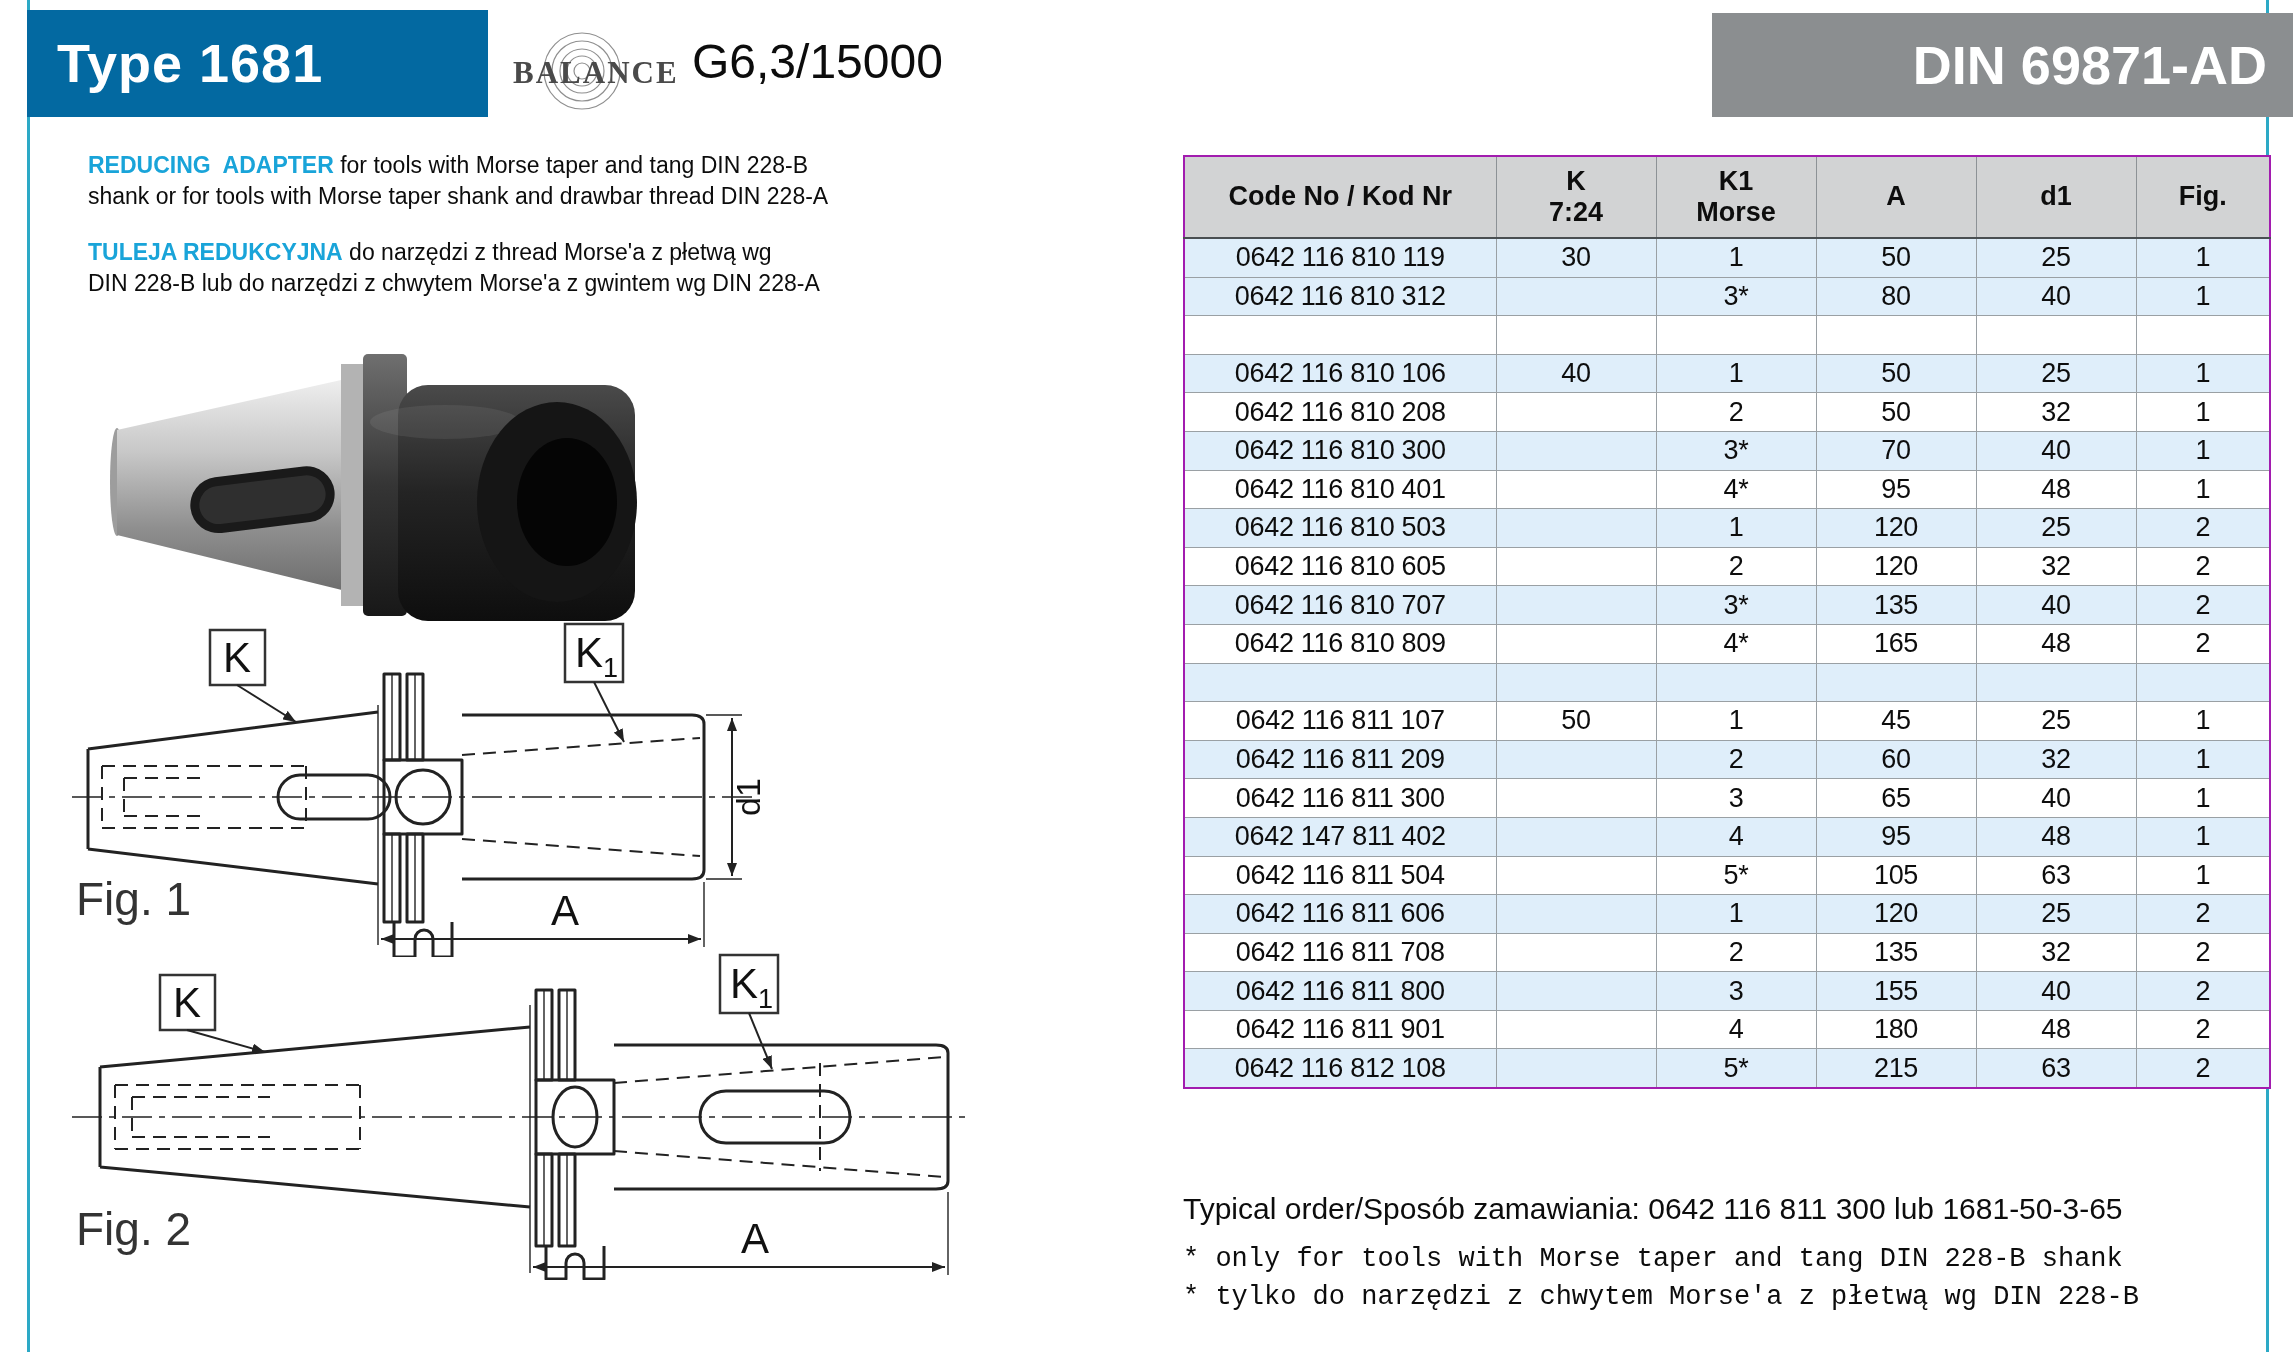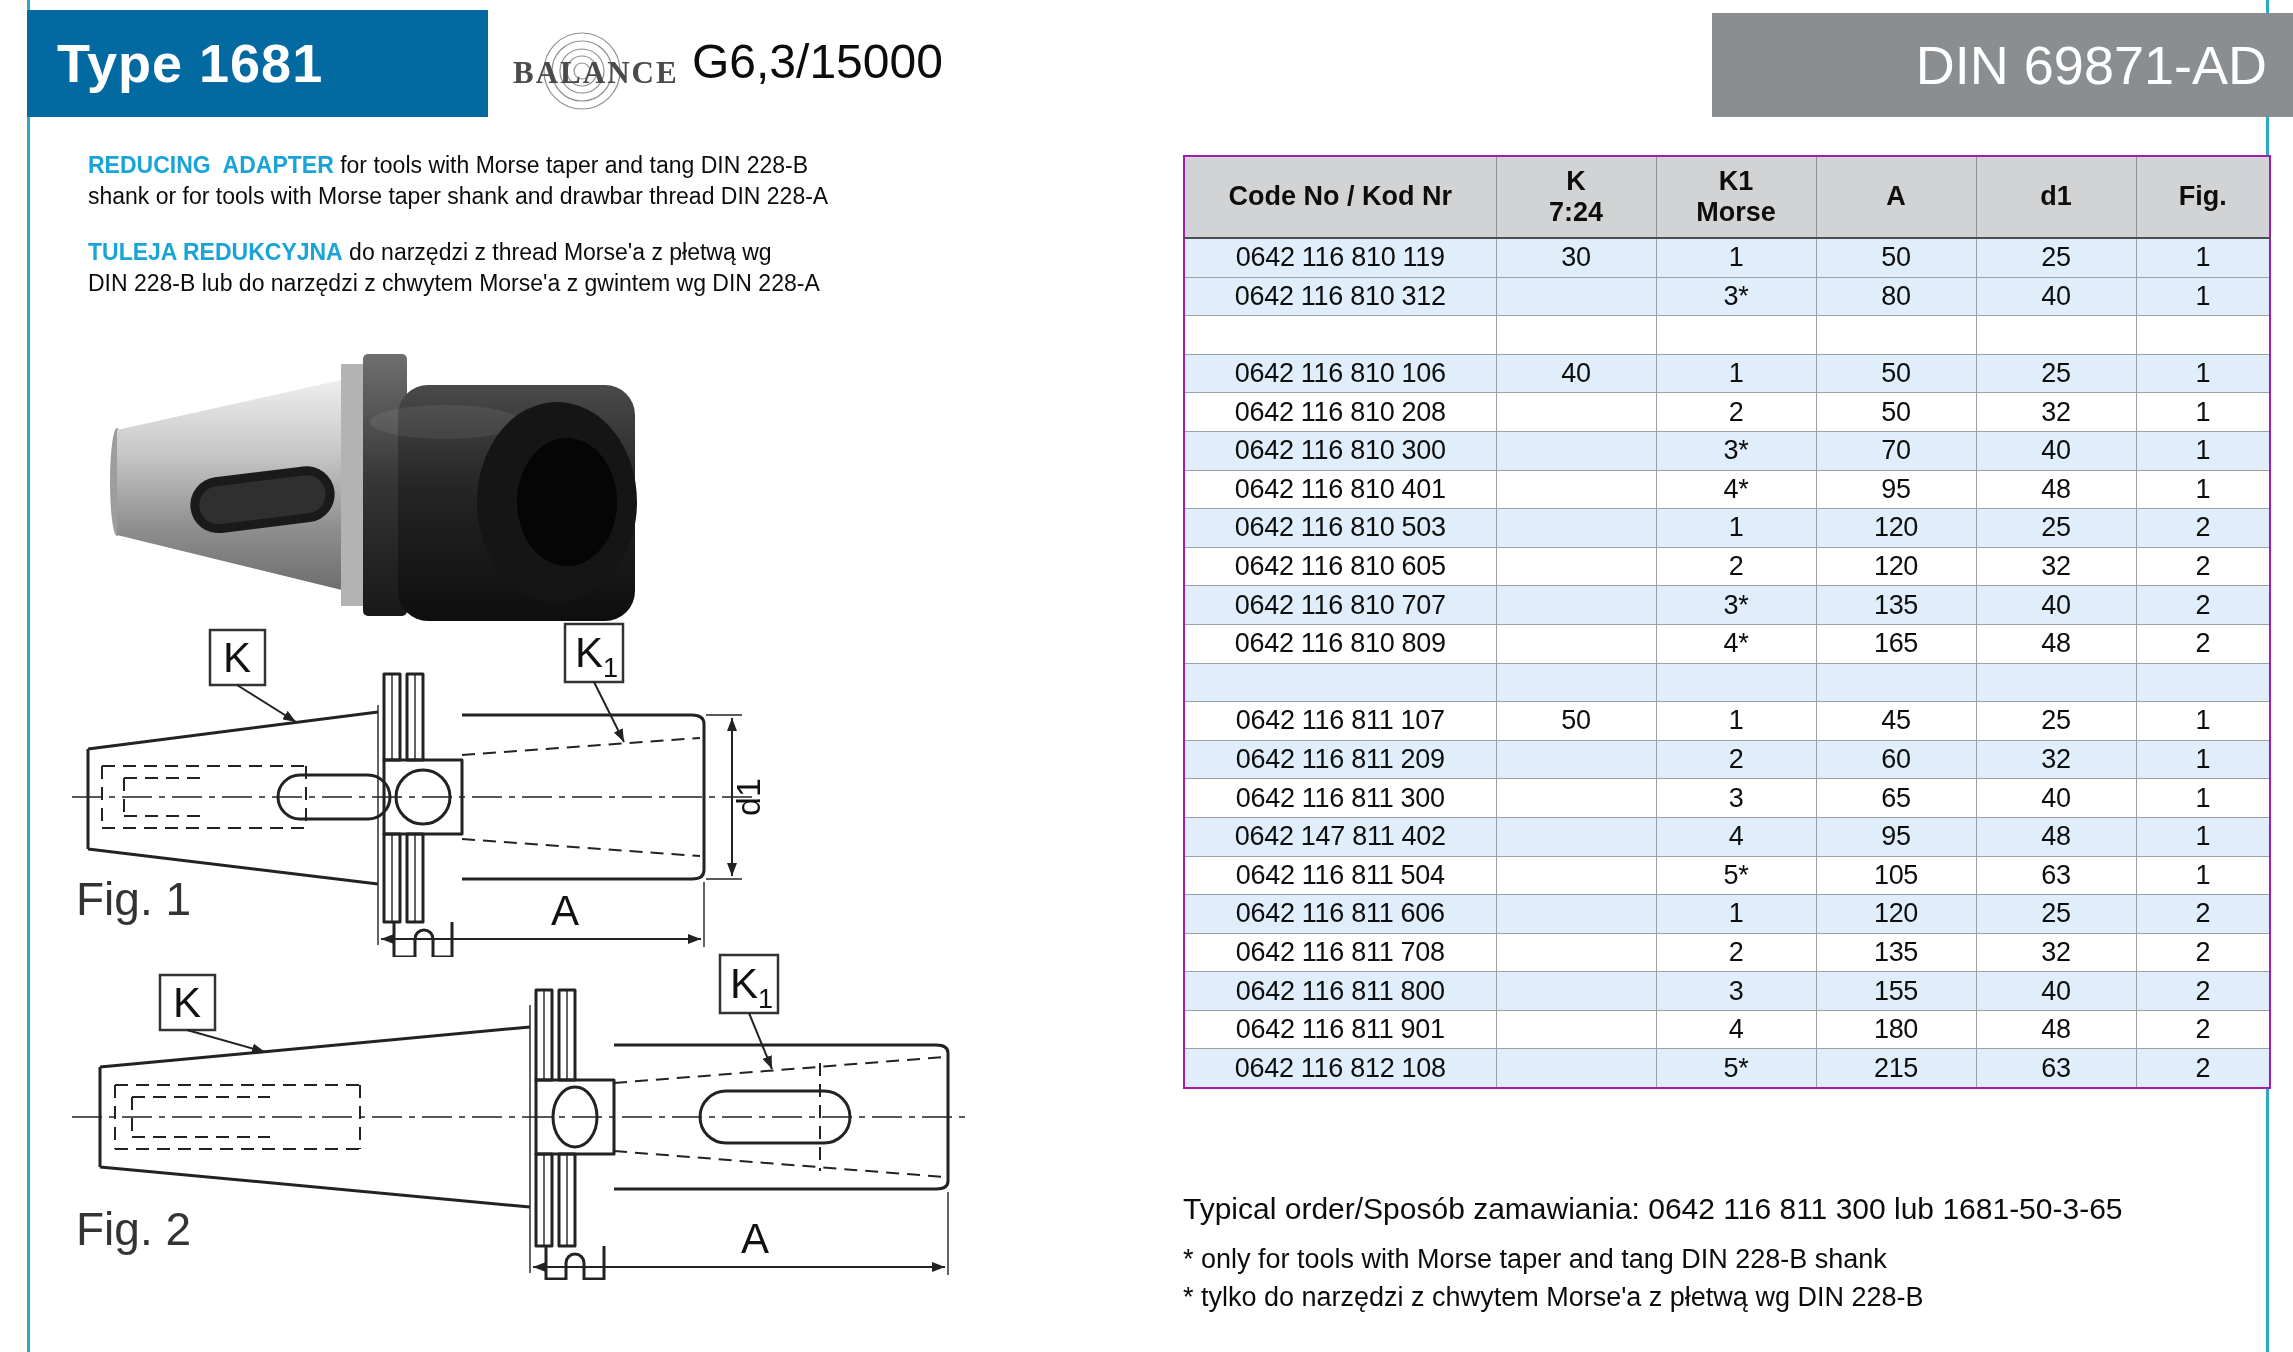--- a/index.html
+++ b/index.html
@@ -11,21 +11,21 @@
   .vrule-left { left:27px; }
   .vrule-right { left:2266px; }
 
   .type-box {
     position:absolute; left:27px; top:10px; width:461px; height:107px;
     background:#0369a1; color:#ffffff; font-size:54px; font-weight:bold;
     line-height:107px; padding-left:30px; box-sizing:border-box; letter-spacing:1px;
   }
   .din-box {
     position:absolute; left:1712px; top:13px; width:581px; height:104px;
-    background:#8b8e90; color:#ffffff; font-size:54px; font-weight:normal;
+    background:#8b8e90; color:#ffffff; font-size:54px; font-weight:bold;
     line-height:104px; text-align:right; padding-right:26px; box-sizing:border-box;
   }
   .balance { position:absolute; left:507px; top:26px; width:175px; height:92px; }
   .balance svg { position:absolute; left:0; top:0; }
   .balance-text {
     position:absolute; left:6px; top:29px; z-index:2;
     font-family:"Liberation Serif", serif; font-weight:bold; font-size:31px;
     letter-spacing:2px; color:#4a4a4a;
   }
   .balance-value { position:absolute; left:692px; top:34px; font-size:48px; color:#0c0c0c; }
@@ -49,21 +49,21 @@
   .spec-table .th-line { font-size:27px; font-weight:bold; line-height:1.15; text-align:center; color:#0d0d0d; }
   .spec-table .th-line:empty { display:none; }
   .spec-table td {
     border:1px solid #9aa0a4; text-align:center; vertical-align:middle;
     font-size:27px; height:37.6px; padding:0; color:#0d0d0d; letter-spacing:-0.3px;
     background:#ffffff;
   }
   .spec-table tr.alt td { background:#dfeefa; }
 
   .typical-order { position:absolute; left:1183px; top:1192px; width:1100px; font-size:30px; color:#0c0c0c; }
-  .footnotes { position:absolute; left:1183px; top:1240px; width:1100px; font-size:27px; line-height:1.42; color:#0c0c0c; }
+  .footnotes { position:absolute; left:1183px; top:1240px; width:1100px; font-size:27px; line-height:1.42; color:#0c0c0c;font-family:Liberation Mono, monospace; }
 </style>
 </head>
 <body>
 
 <div class="page">
 
   <div class="vrule vrule-left"></div>
   <div class="vrule vrule-right"></div>
 
   <div class="type-box">

